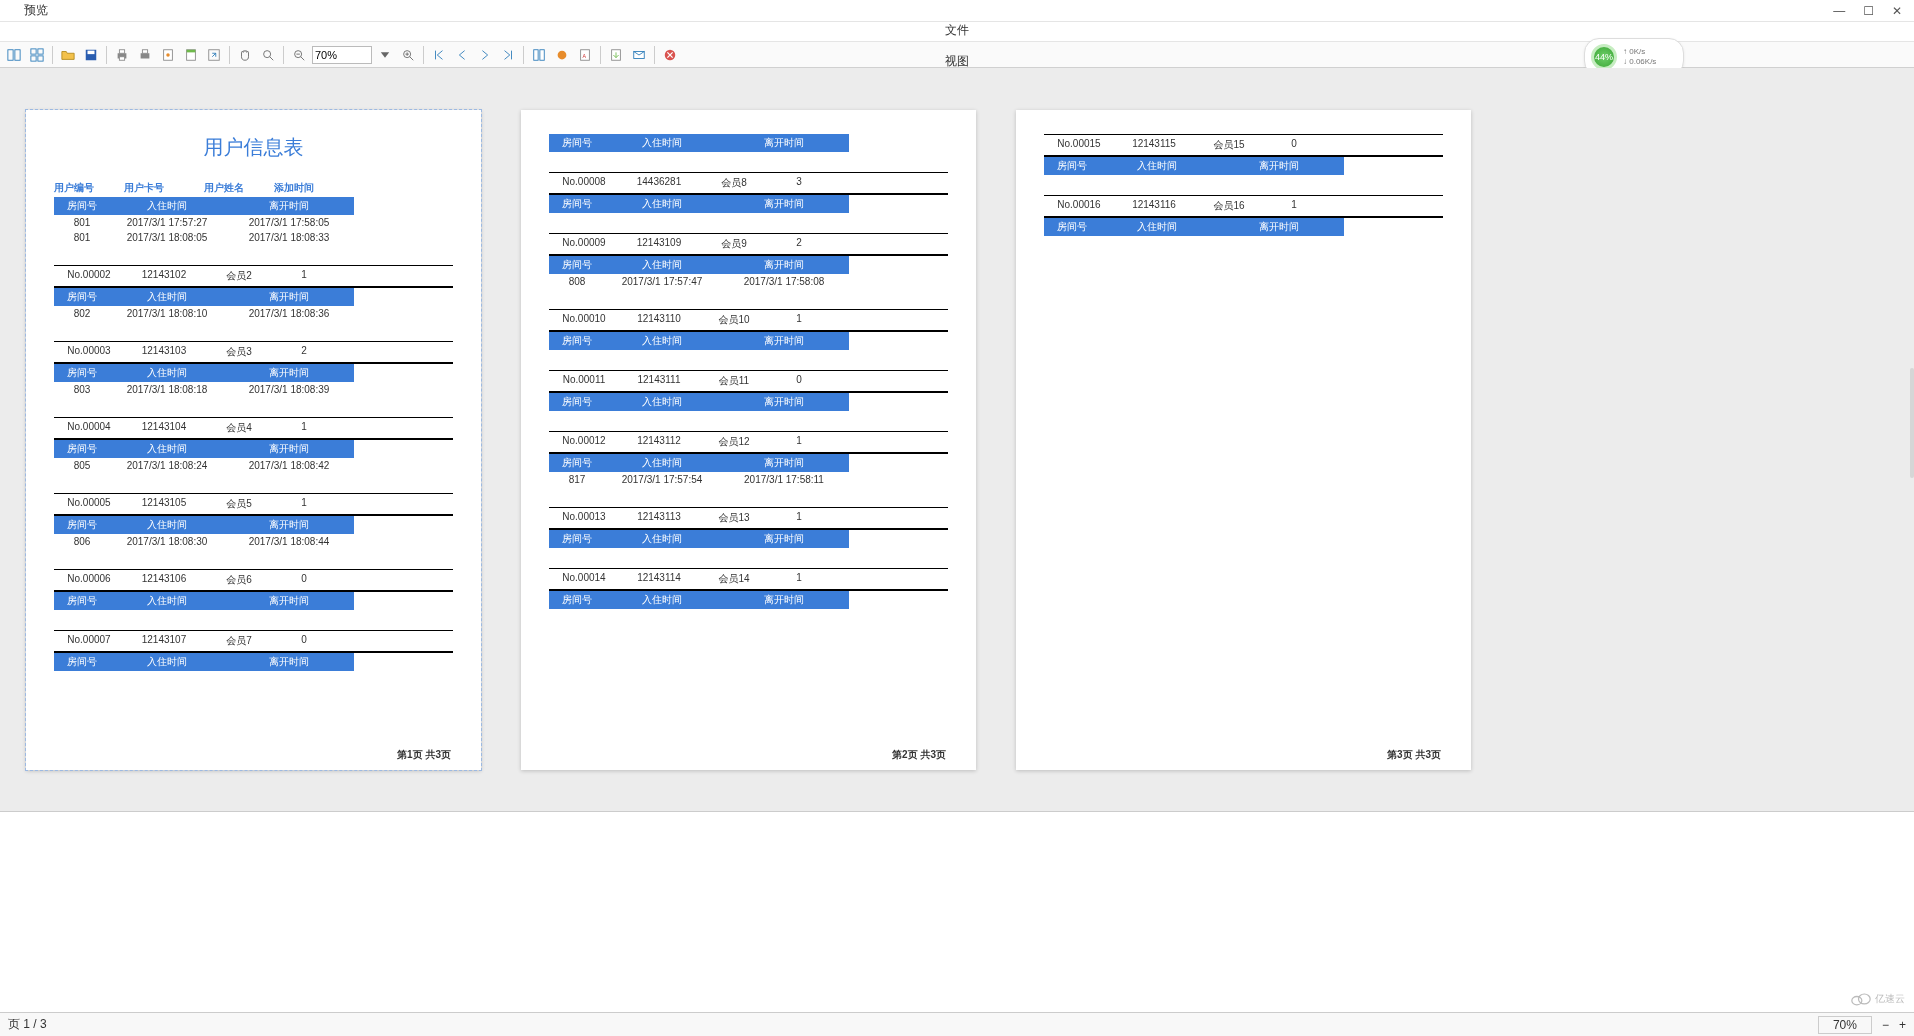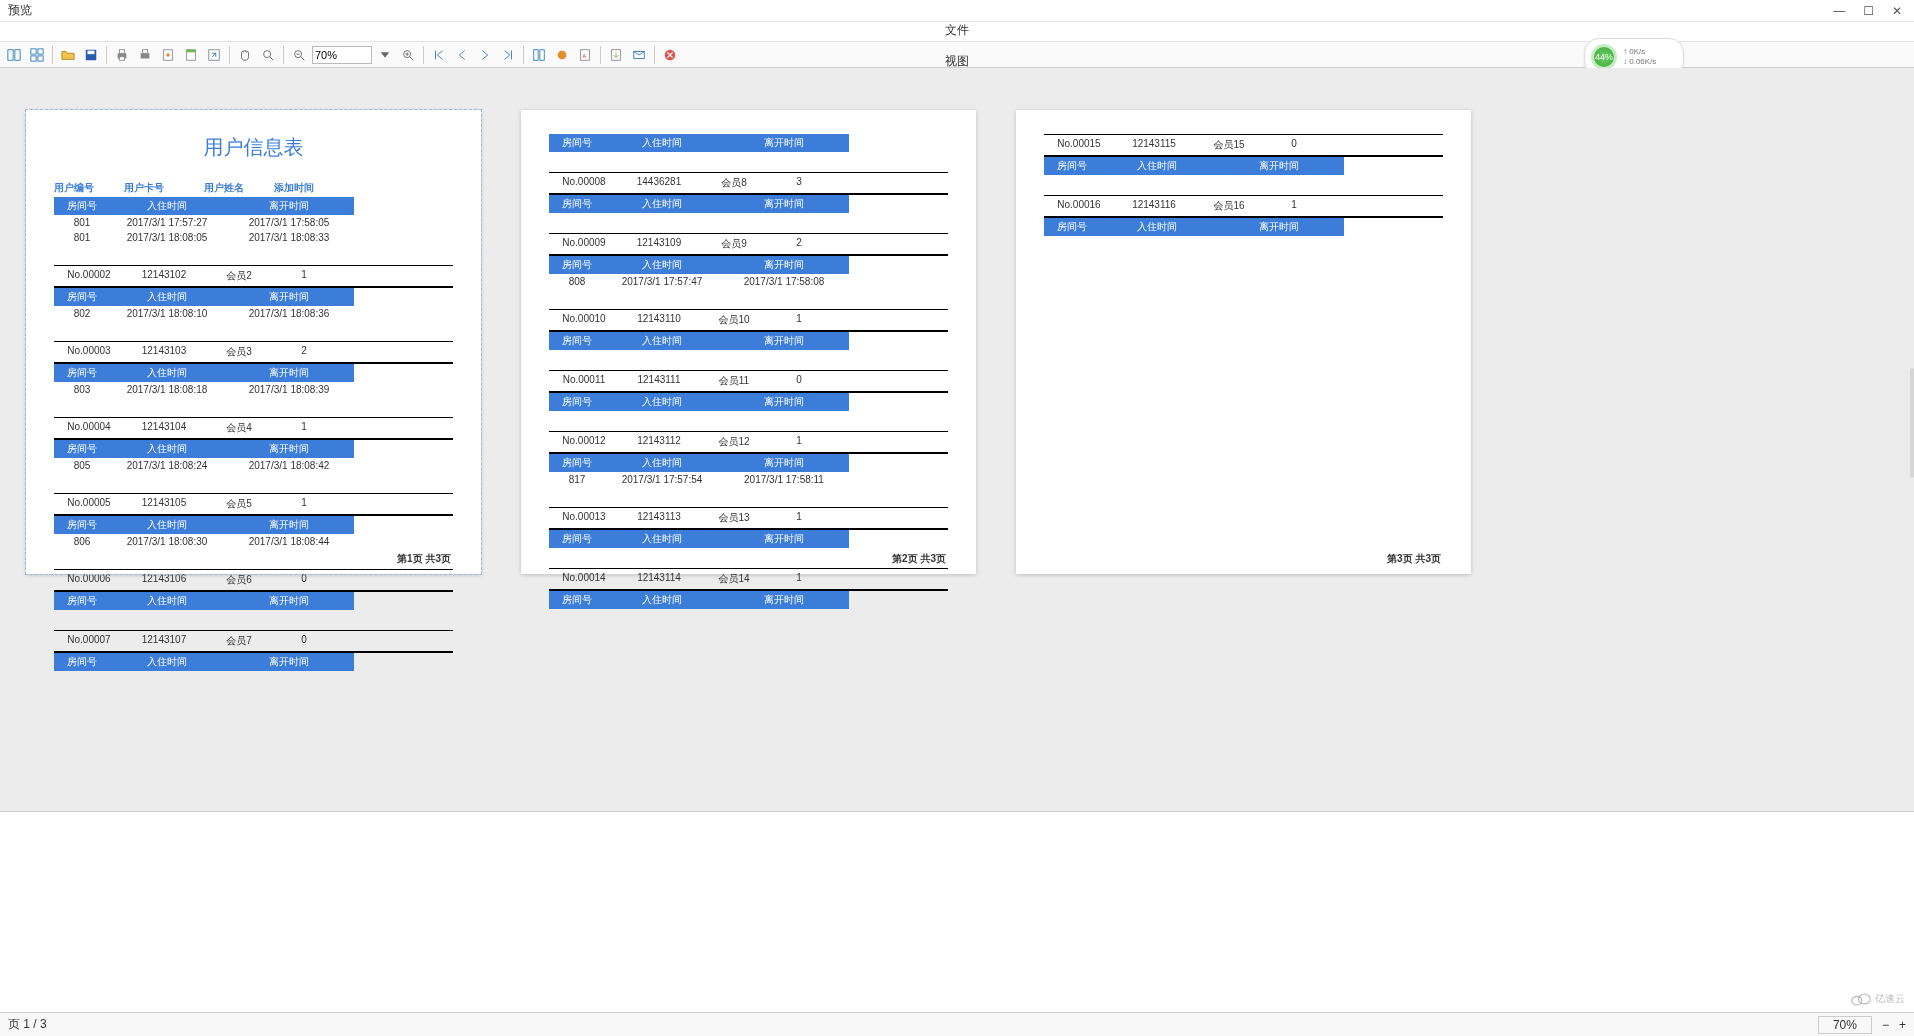--- a/index.html
+++ b/index.html
@@ -1,36 +1,36 @@
 <!DOCTYPE html>
 <html><head>
   <meta charset="utf-8">
   <style>
     * { box-sizing: border-box; margin: 0; padding: 0; }
     body { font-family: "Microsoft YaHei", SimSun, Arial, sans-serif; background:#fff; font-size:11px; color:#333;}
     
     .titlebar { display:flex; align-items:center; height:22px; border-bottom:1px solid #e5e5e5; padding:0 4px;}
-    .titlebar .title { font-size:12px; color:#333; margin-left:4px;}
+    .titlebar .title { font-size:12px; color:#333; margin-left:20px;}
     .winbtns { margin-left:auto; display:flex; gap:18px; padding-right:8px;}
     .winbtns span { font-size:12px; color:#555; cursor:default;}
     
     .menubar { display:flex; height:20px; align-items:center; padding:0 6px; gap:14px; border-bottom:1px solid #e5e5e5; font-size:12px; color:#333;flex-direction:column;}
     
     .toolbar { display:flex; align-items:center; height:26px; padding:2px 4px; border-bottom:1px solid #d0d0d0; gap:3px; background:#fafafa;}
     .tbtn { width:20px; height:20px; display:flex; align-items:center; justify-content:center; border-radius:2px;}
     .tbtn svg { width:14px; height:14px; }
     .sep { width:1px; height:18px; background:#ccc; margin:0 2px;}
     .zoomsel { width:60px; height:18px; font-size:11px; border:1px solid #bbb; background:#fff; padding:0 2px;}
     
     .netwidget { position:absolute; top:38px; right:230px; width:100px; height:38px; border:1px solid #ddd; border-radius:15px; background:#fff; display:flex; align-items:center; padding:2px 6px; box-shadow:0 1px 3px rgba(0,0,0,.08);}
     .netcircle { width:26px; height:26px; border-radius:50%; background:radial-gradient(#6fcf6a,#3aa534); color:#fff; font-size:9px; display:flex;align-items:center;justify-content:center;border:3px solid #c6edc1;}
     .netstats { font-size:8px; color:#777; margin-left:6px; line-height:10px;}
     
     .workspace { background:#ececec; height:744px; position:relative; display:flex; gap:40px; padding:42px 26px; overflow:hidden; border-bottom:1px solid #ccc;}
-    .page { width:455px; height:464px; background:#fff; box-shadow:0 1px 4px rgba(0,0,0,.2); padding:24px 28px 14px 28px; position:relative; font-size:10px;}
+    .page { width:455px; height:660px; background:#fff; box-shadow:0 1px 4px rgba(0,0,0,.2); padding:24px 28px 14px 28px; position:relative; font-size:10px;}
     .page.first { outline:1px dashed #9cb9e2;}
     .page.first::before, .page.first::after { content:""; position:absolute; background: none; border-color:#bdbdbd;}
     .doc-title { color:#3b7dd8; font-size:20px; font-weight:500; text-align:center; margin-bottom:18px;}
     .master-head { display:flex; color:#3b7dd8; font-size:10px; font-weight:600; padding:2px 0;}
     .master-head span, .master-row span { display:inline-block;}
     .c1{width:70px;} .c2{width:80px;} .c3{width:70px;} .c4{width:60px;}
     .master-row { display:flex; font-size:10px; border-top:1px solid #000; border-bottom:2px solid #000; padding:3px 0;}
     .sub-head { display:flex; background:#3b7dd8; color:#fff; font-size:10px; padding:2px 4px; width:300px;}
     .sh1{width:48px;} .sh2{width:122px;} .sh3{width:122px;}
     .sub-row { display:flex; font-size:10px; padding:2px 4px; width:300px;}

